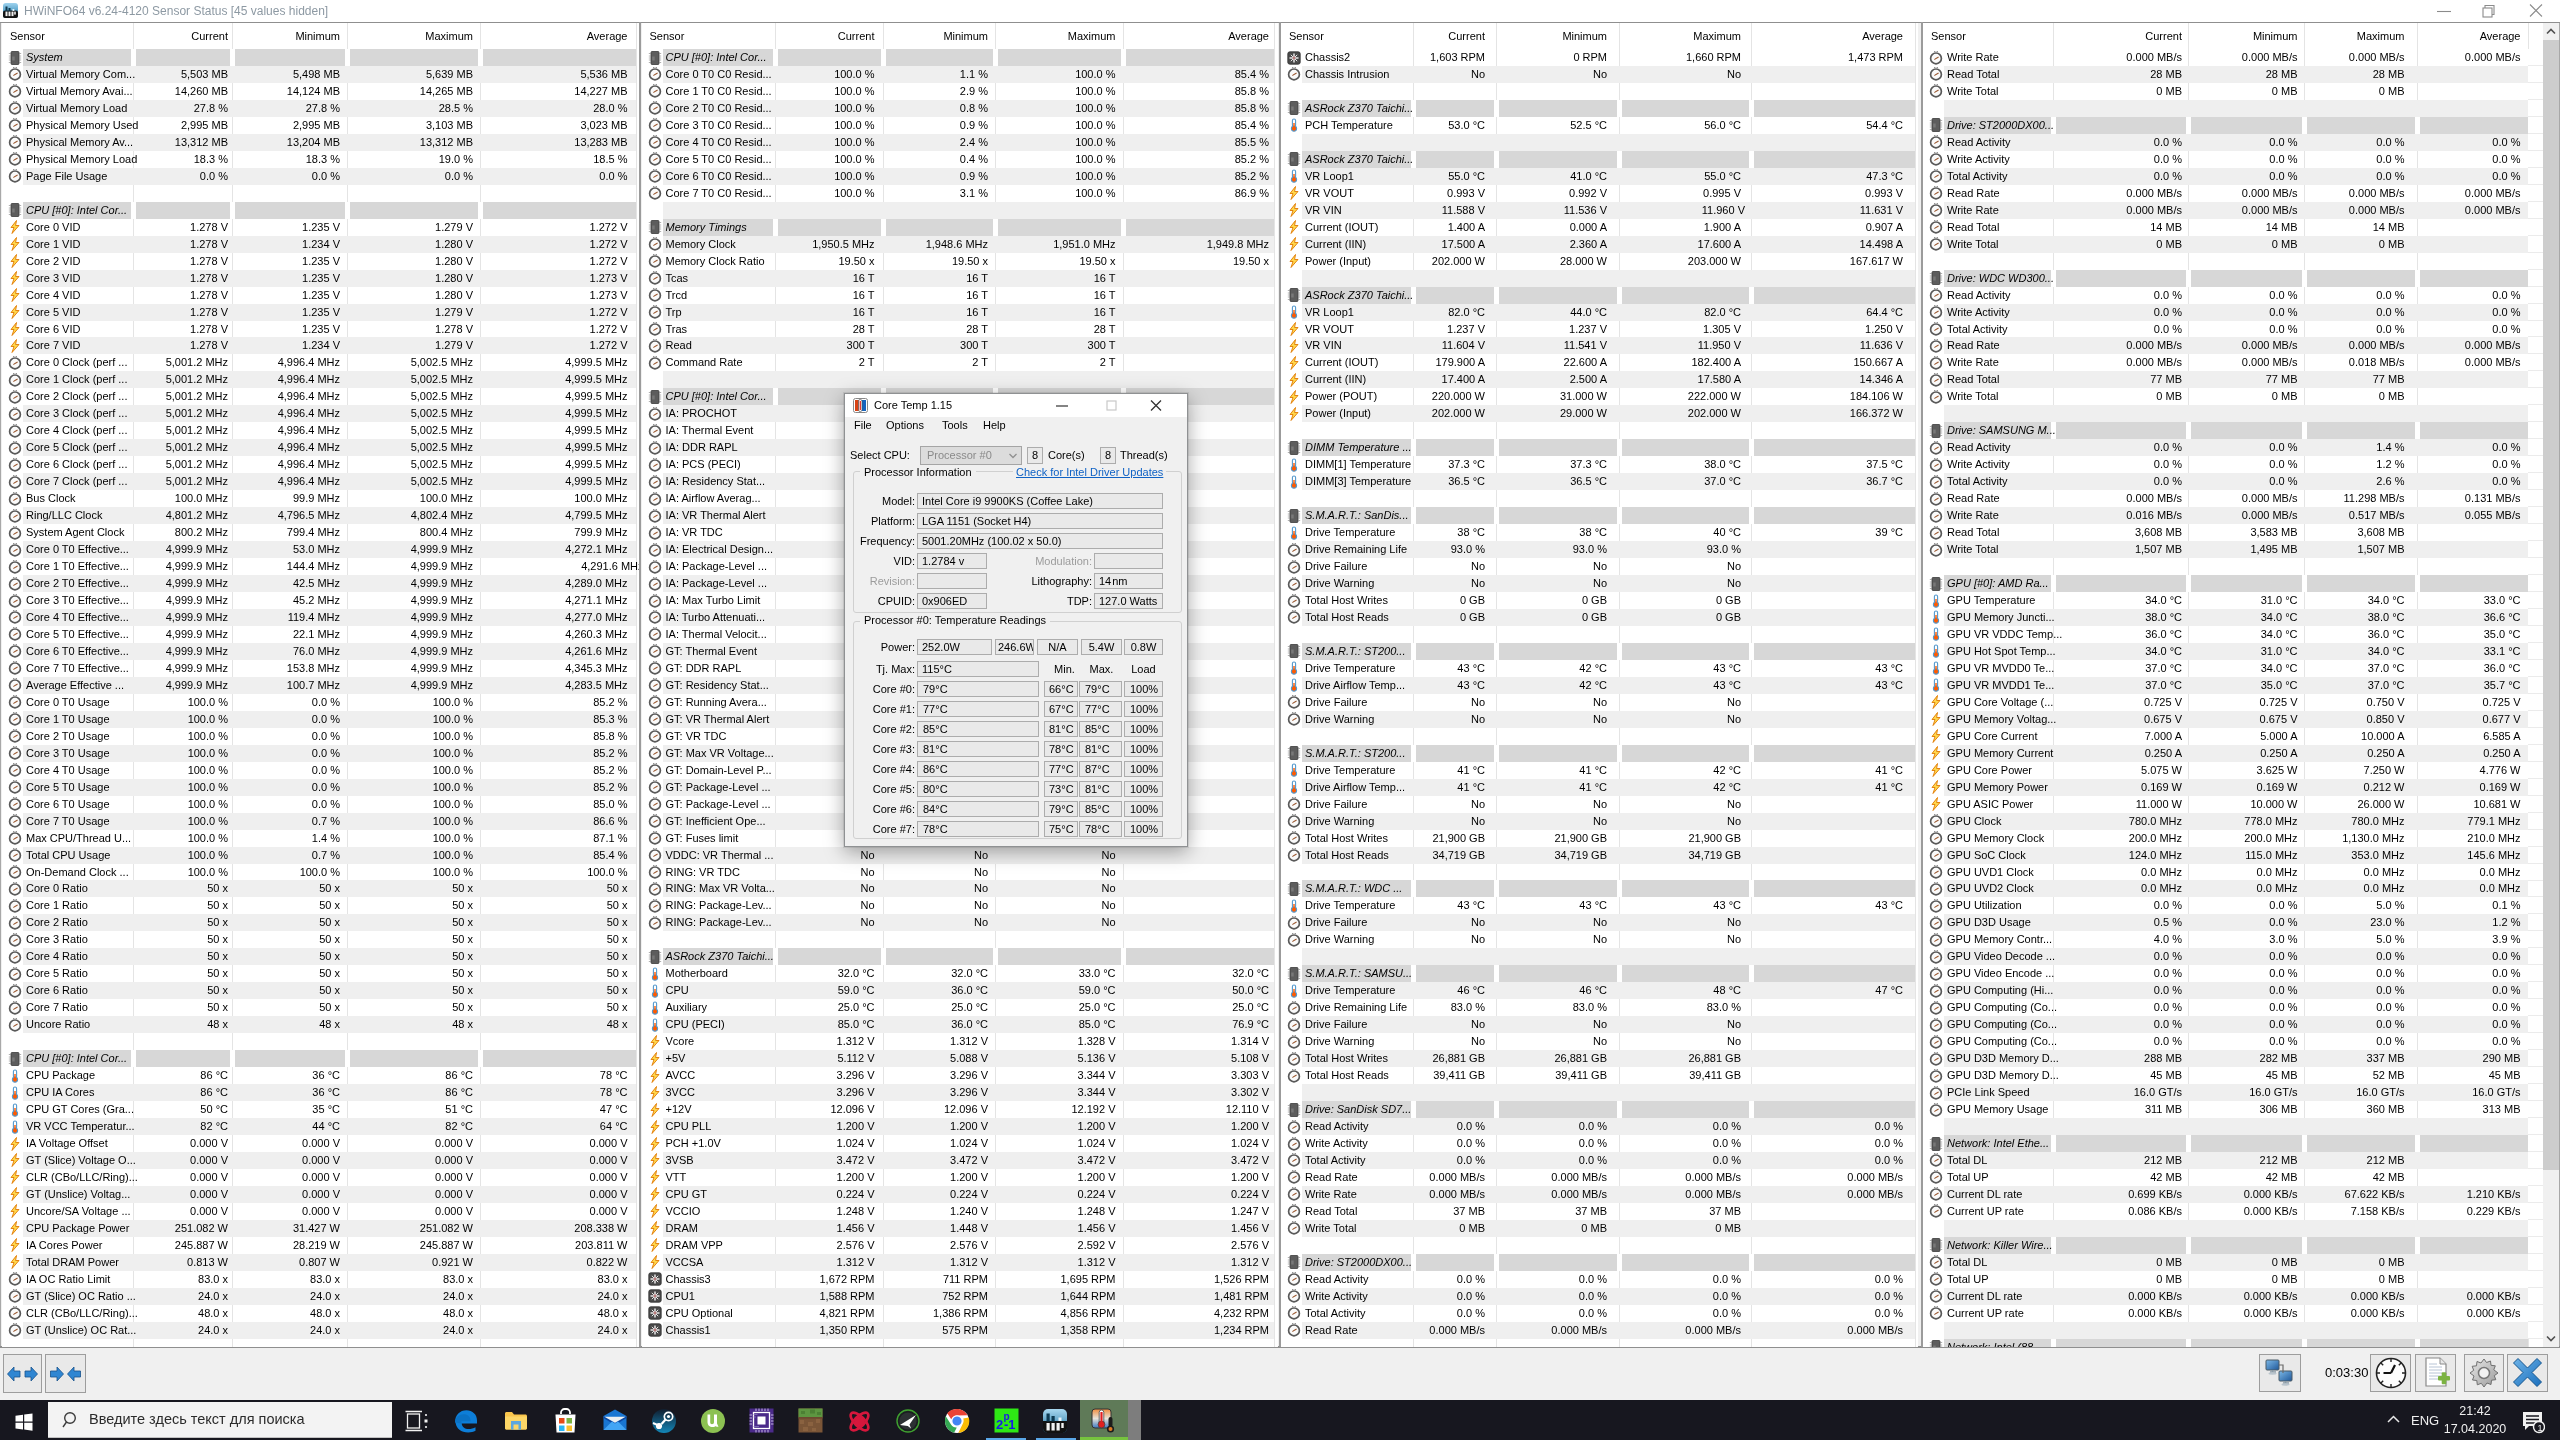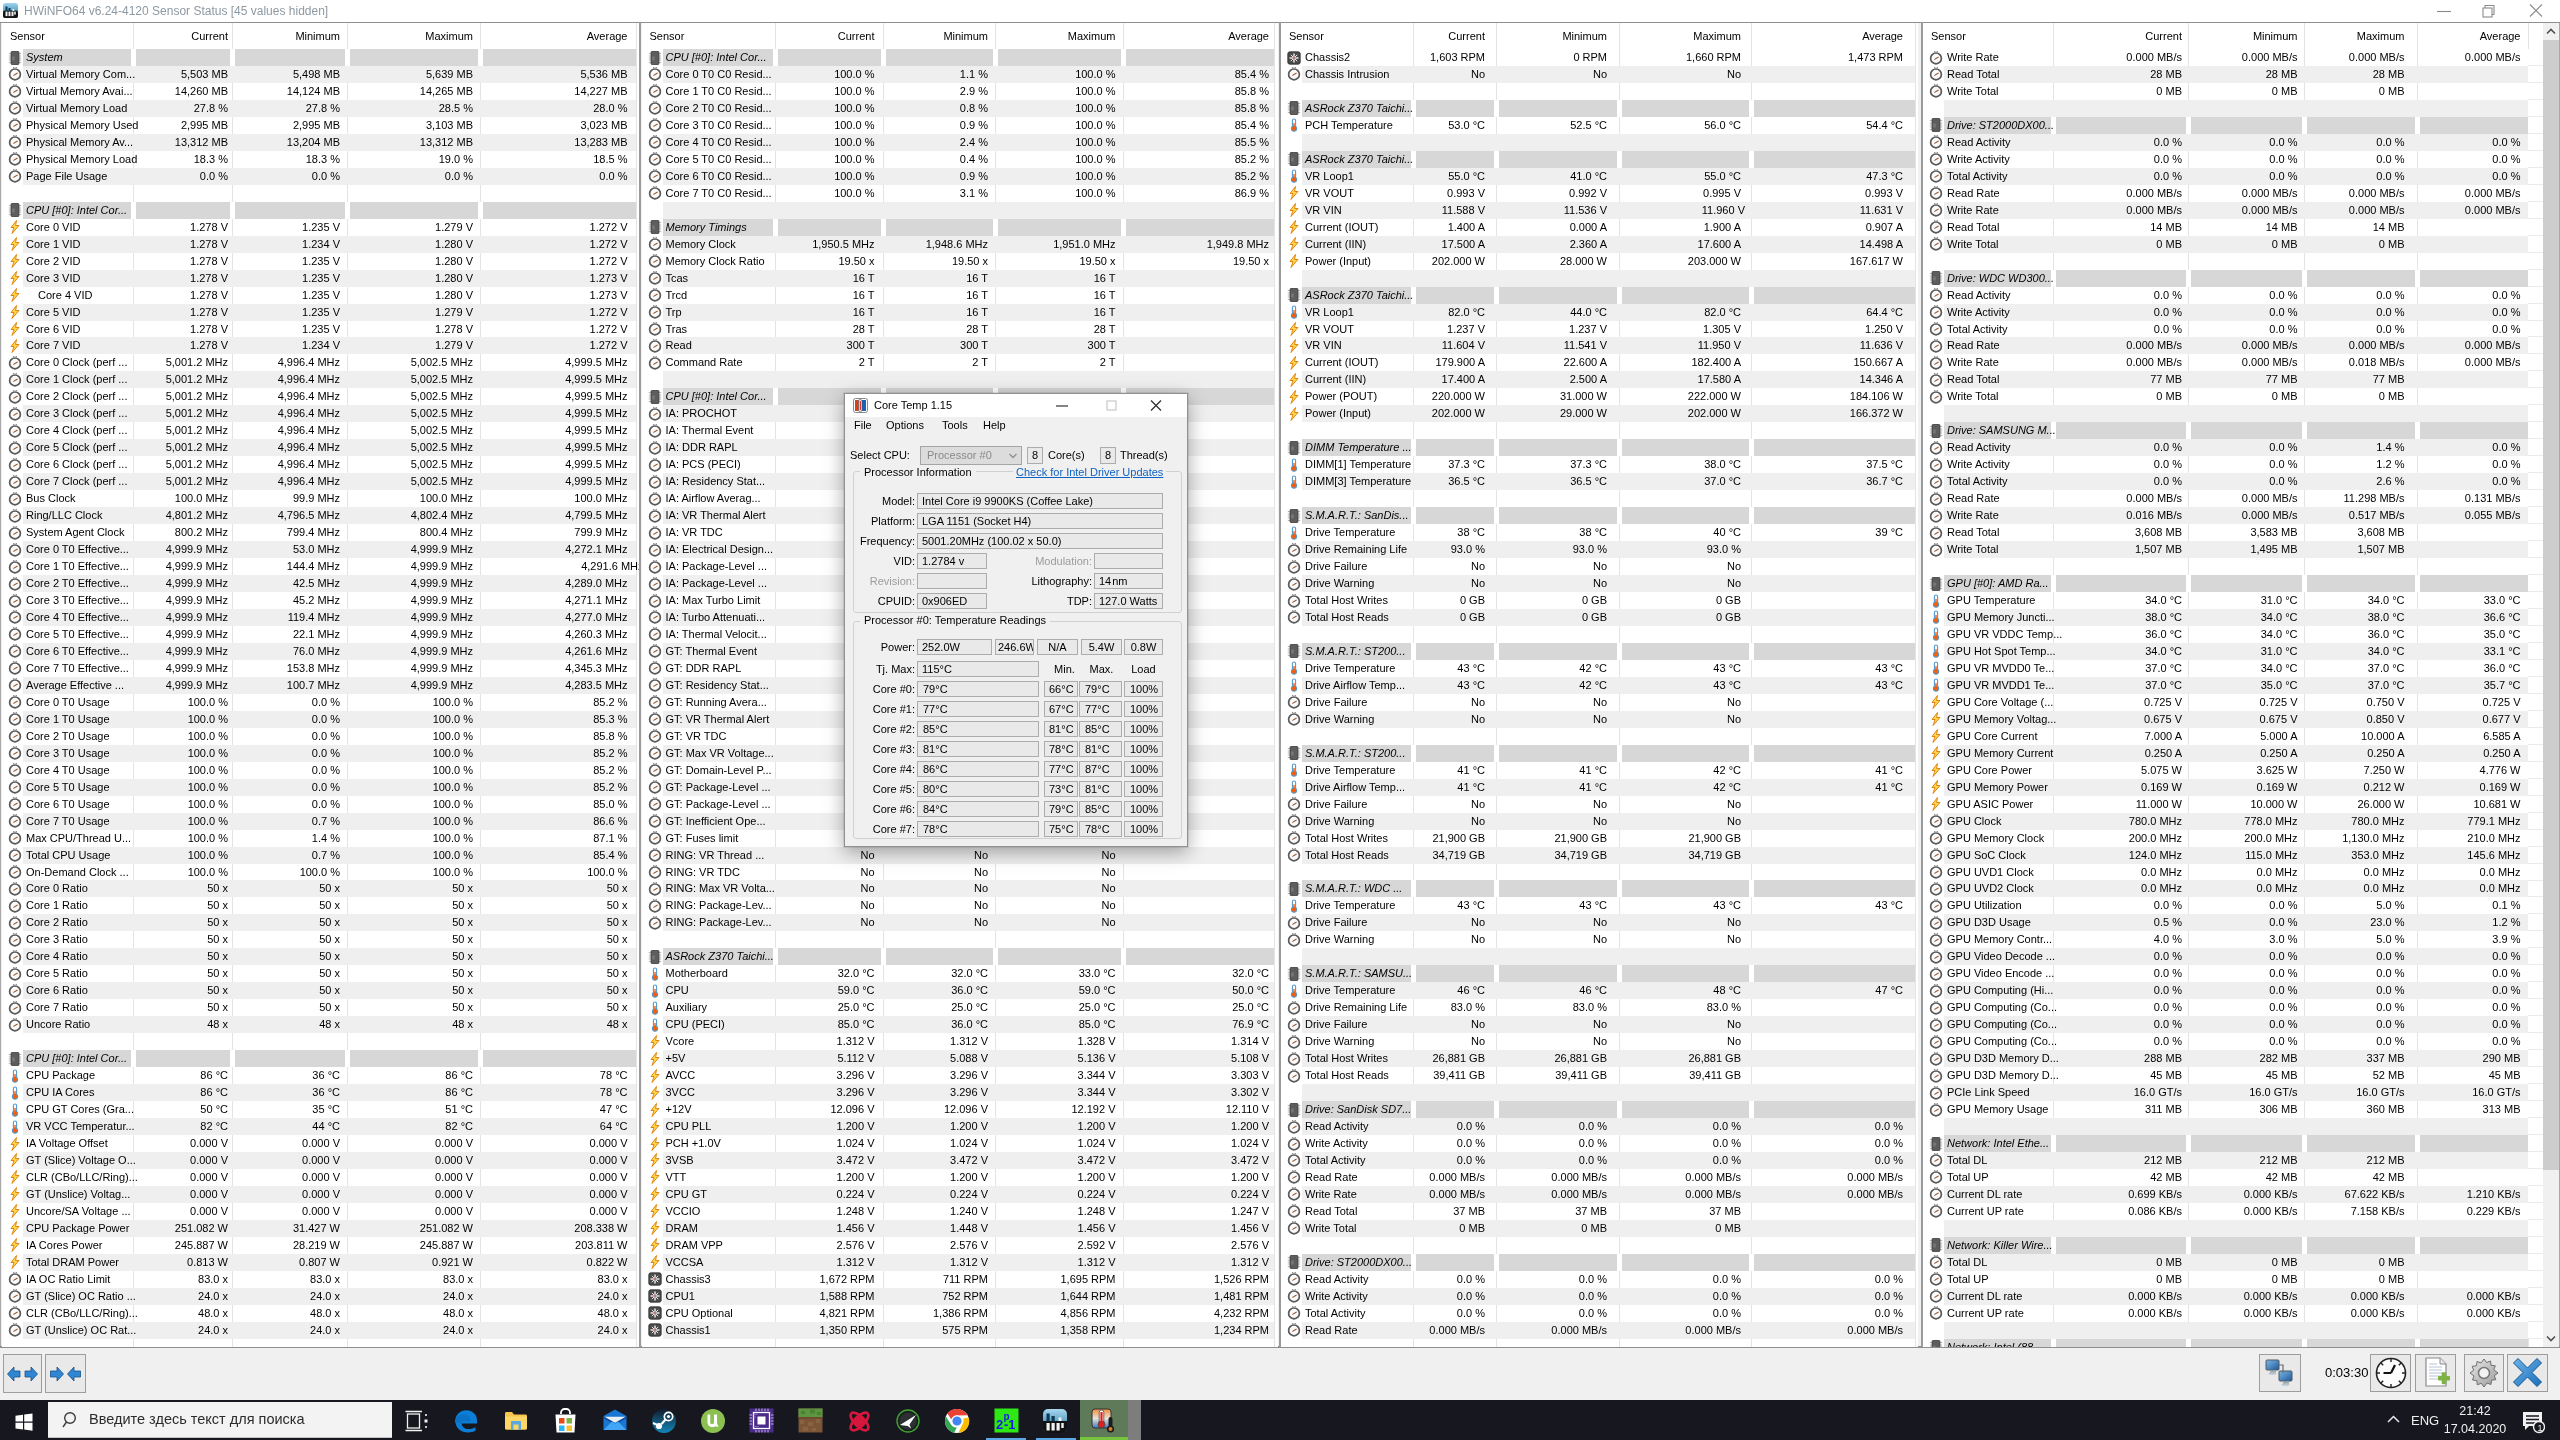--- a/index.html
+++ b/index.html
@@ -239,21 +239,21 @@
 <span class="lbl" style="left:24px">Core 3 VID</span>
 <span class="v" style="left:0;width:226px">1.278 V</span>
 <span class="v" style="left:0;width:338px">1.235 V</span>
 <span class="v" style="left:0;width:471px">1.280 V</span>
 <span class="v" style="left:0;width:625.5px">1.273 V</span>
 </div>
 <div class="row">
 <svg class="ic">
           <use href="#i_b"></use>
         </svg>
-<span class="lbl" style="left:36px">Core 4 VID</span>
+<span class="lbl" style="left:24px">Core 4 VID</span>
 <span class="v" style="left:0;width:226px">1.278 V</span>
 <span class="v" style="left:0;width:338px">1.235 V</span>
 <span class="v" style="left:0;width:471px">1.280 V</span>
 <span class="v" style="left:0;width:625.5px">1.273 V</span>
 </div>
 <div class="row g">
 <div class="bandw" style="left:21px;right:3.5px"></div>
 <svg class="ic">
           <use href="#i_b"></use>
         </svg>
@@ -1271,21 +1271,21 @@
 <svg class="ic">
           <use href="#i_c"></use>
         </svg>
 <span class="lbl" style="left:24px">GT: Fuses limit</span>
 </div>
 <div class="row g">
 <div class="bandw" style="left:21px;right:3.5px"></div>
 <svg class="ic">
           <use href="#i_c"></use>
         </svg>
-<span class="lbl" style="left:24px">RING: VR Thread ...</span>
+<span class="lbl" style="left:24px">VDDC: VR Thermal ...</span>
 <span class="v" style="left:0;width:233px">No</span>
 <span class="v" style="left:0;width:346.5px">No</span>
 <span class="v" style="left:0;width:474px">No</span>
 </div>
 <div class="row">
 <svg class="ic">
           <use href="#i_c"></use>
         </svg>
 <span class="lbl" style="left:24px">RING: VR TDC</span>
 <span class="v" style="left:0;width:233px">No</span>

